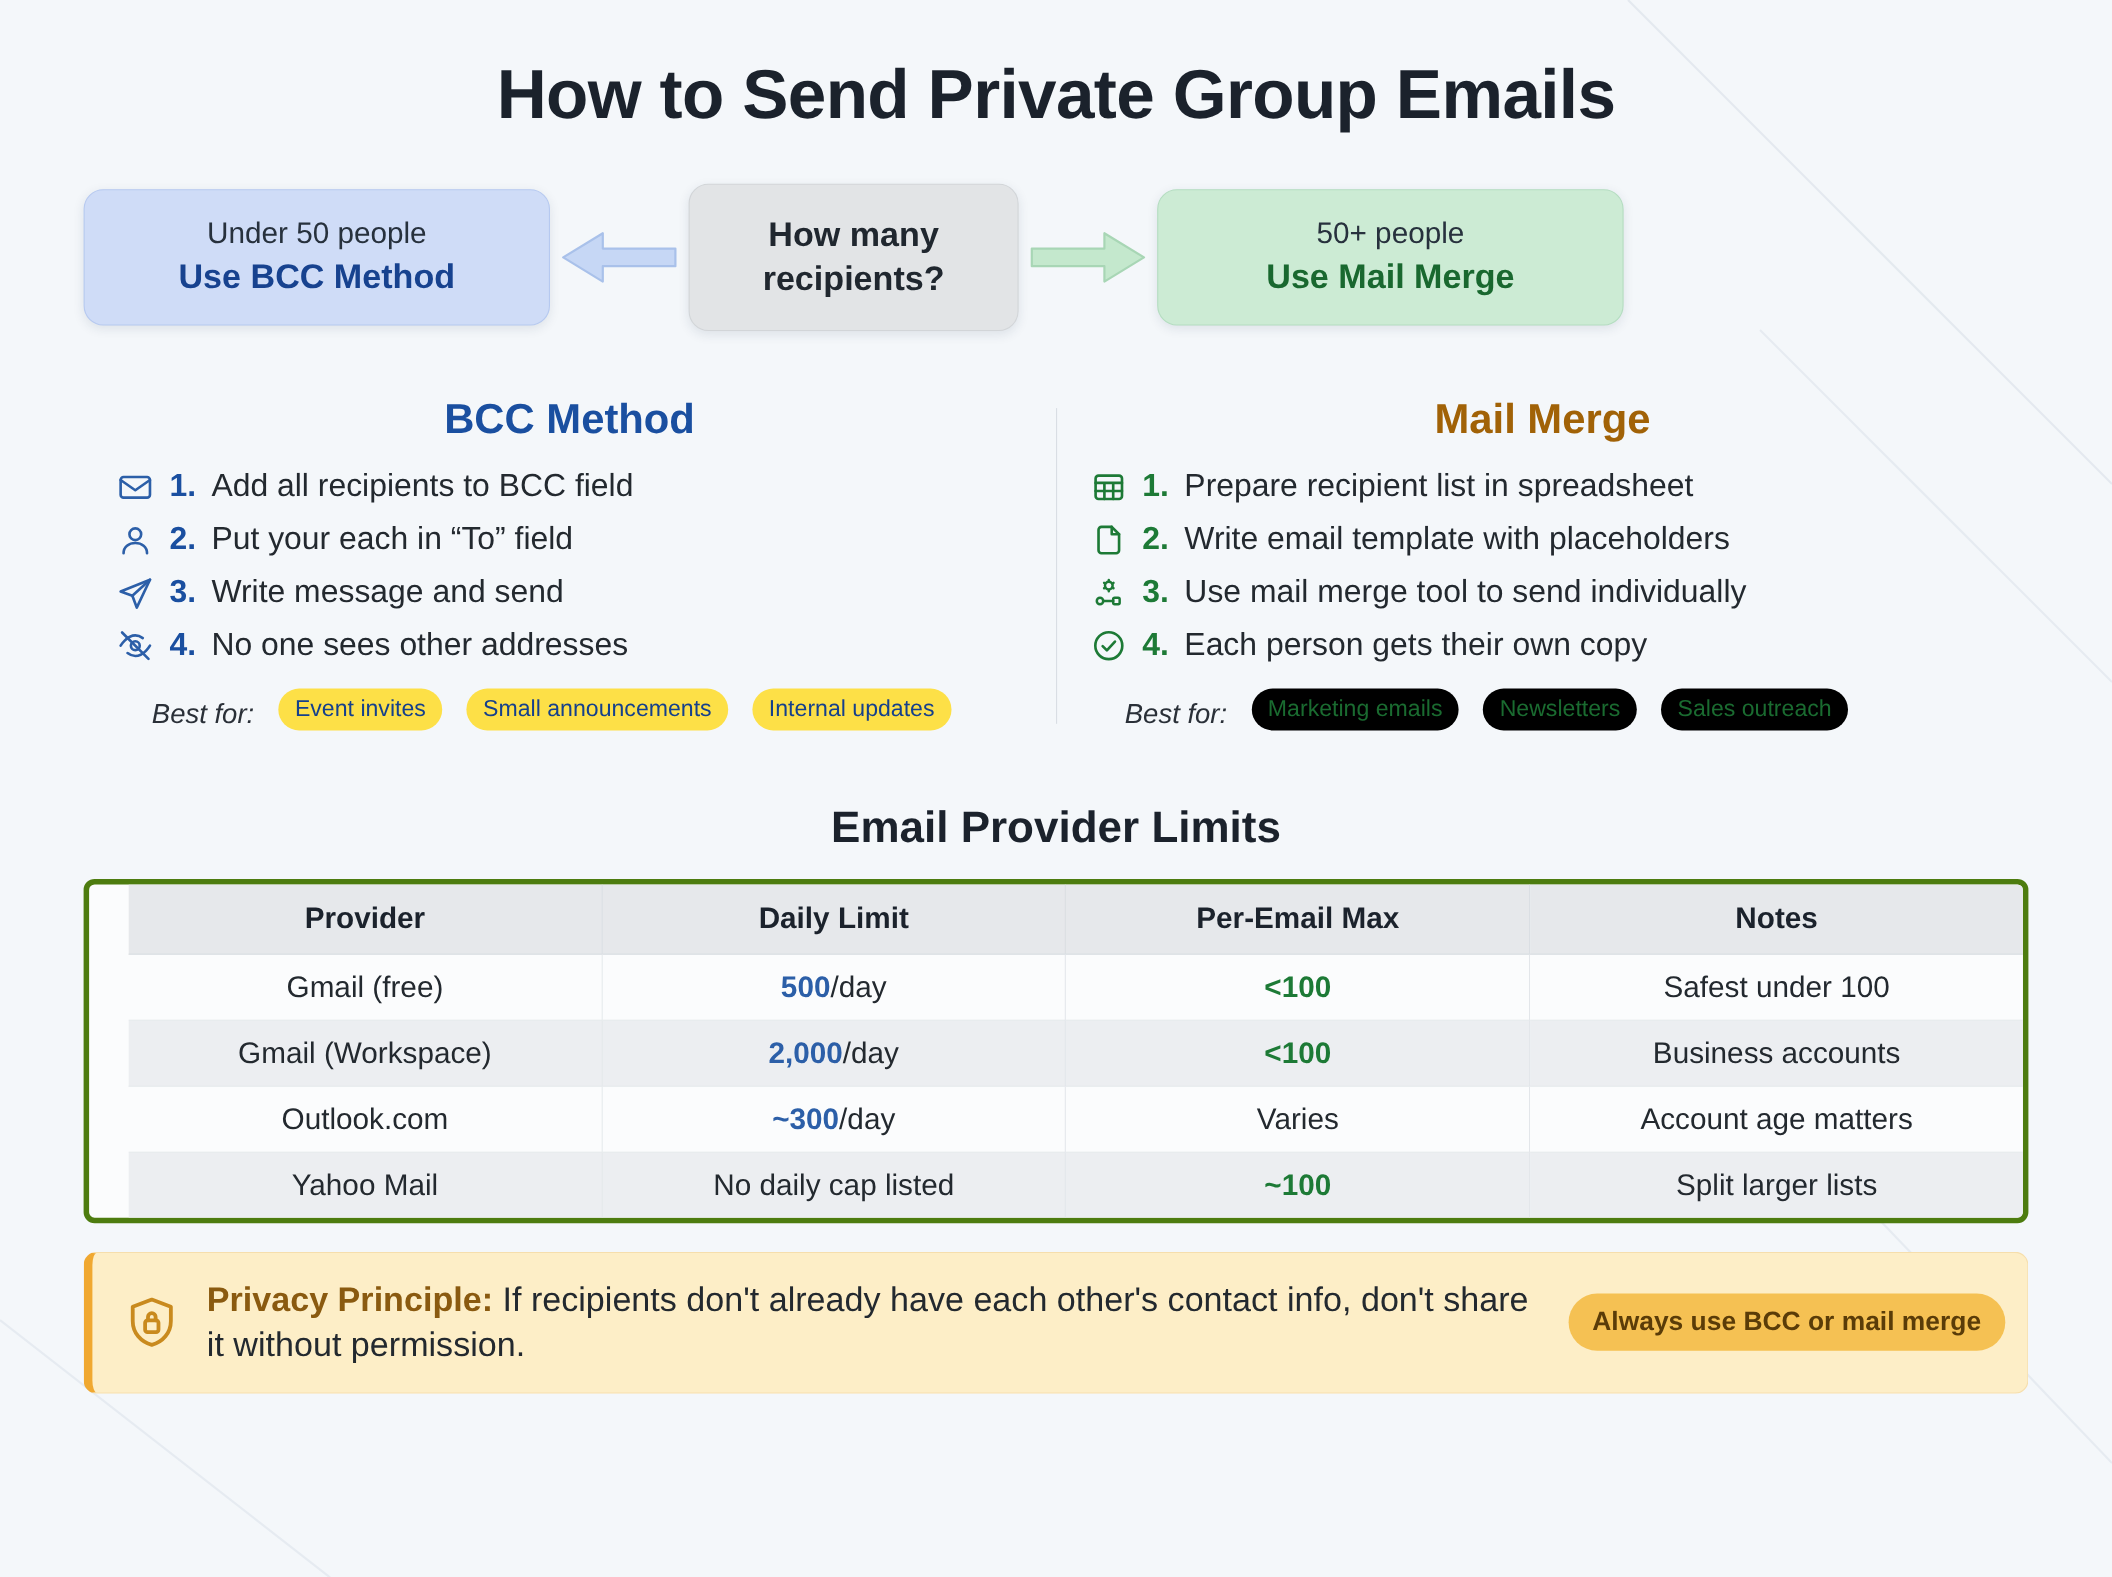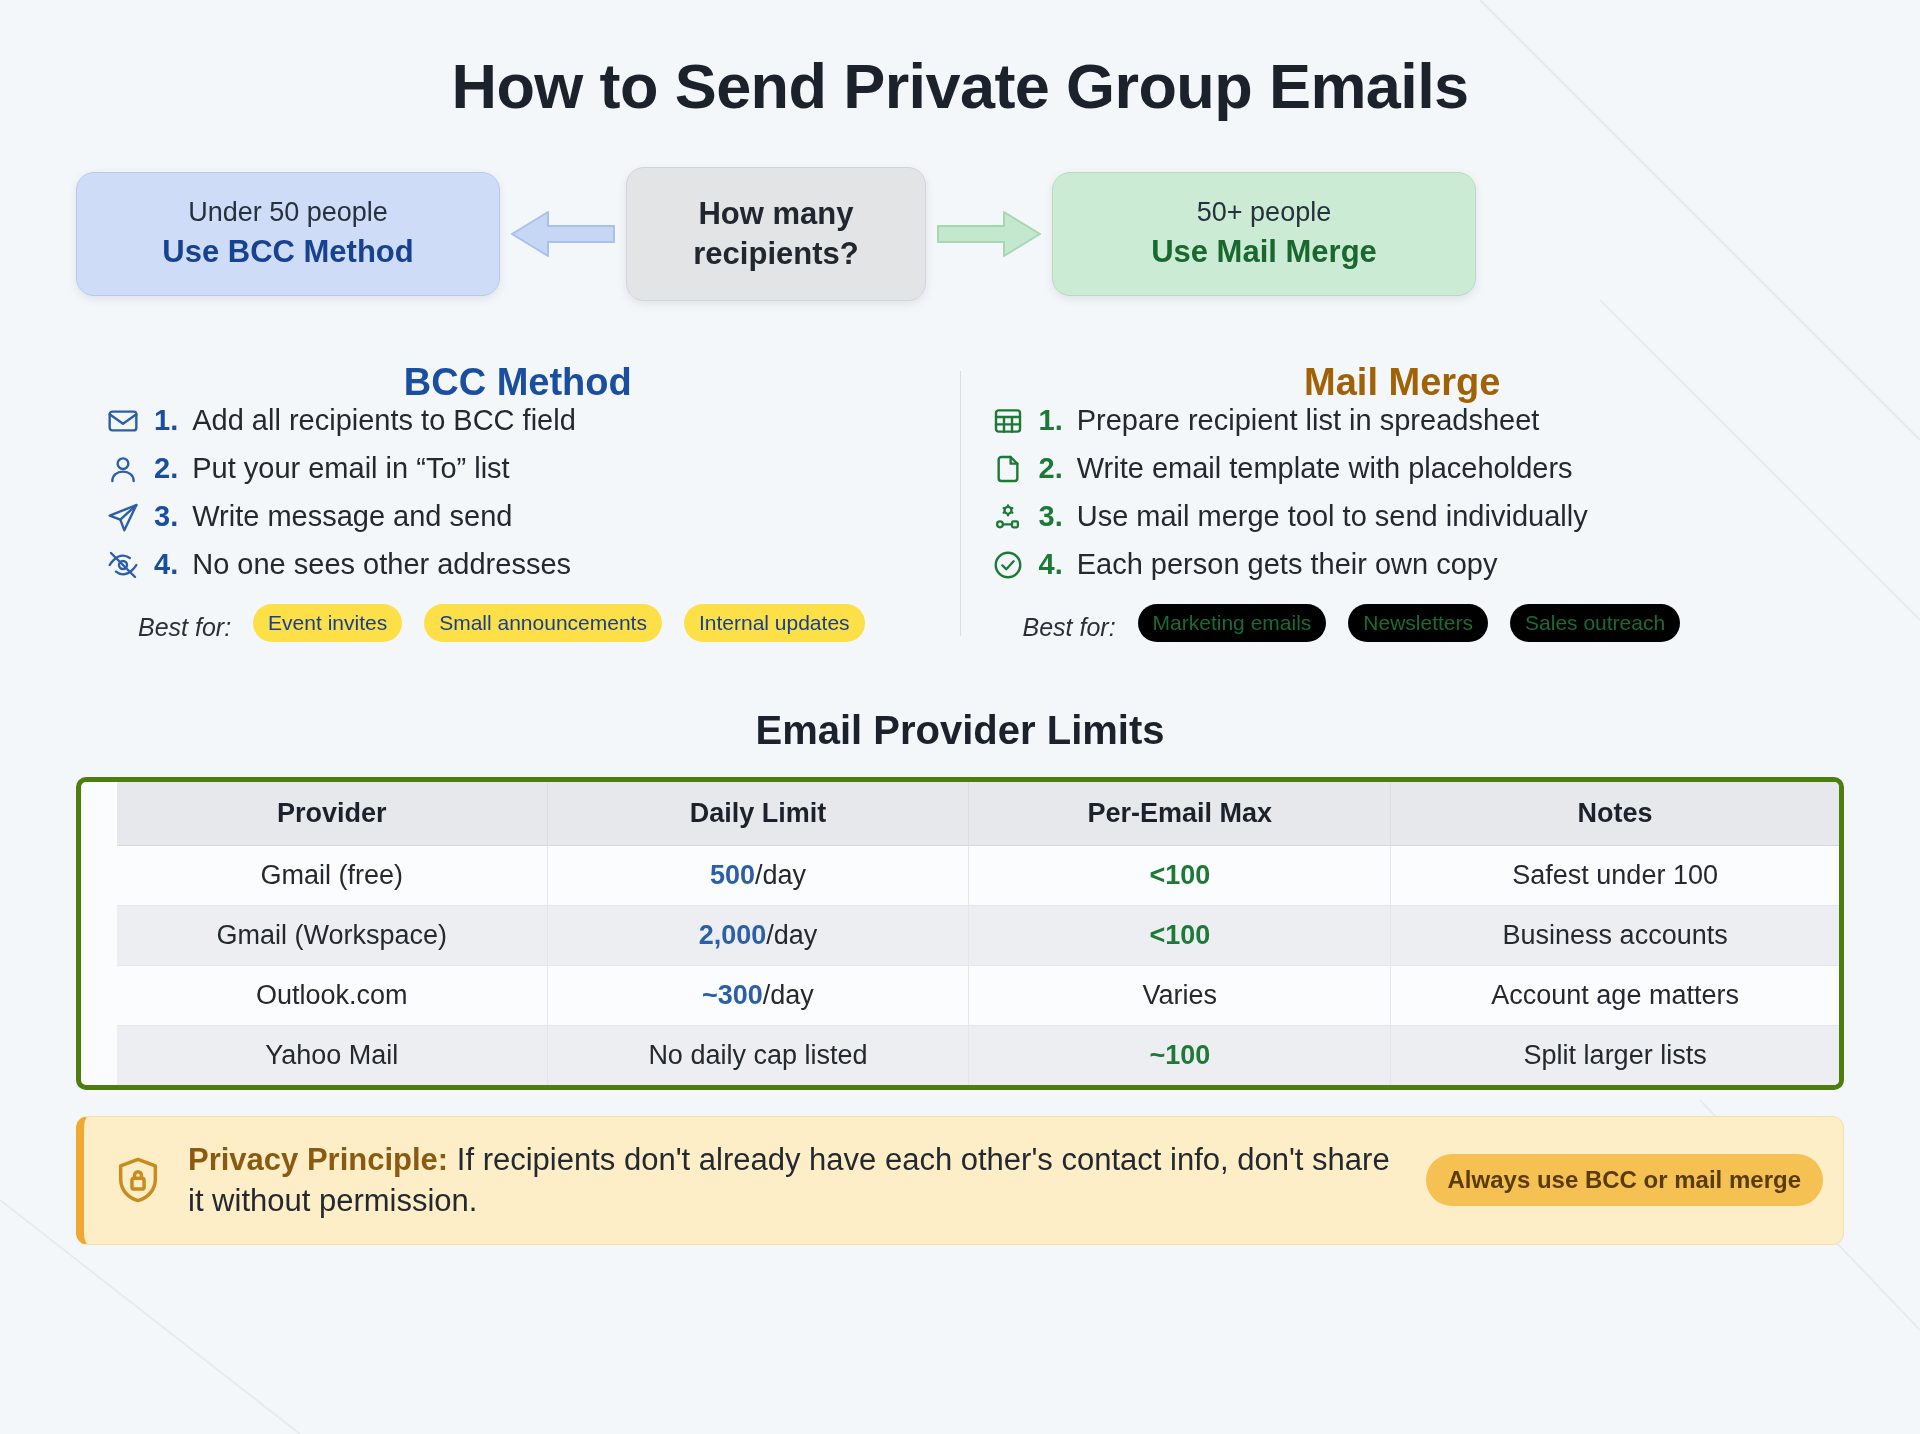--- a/index.html
+++ b/index.html
@@ -132,20 +132,21 @@
   }
   .method-col {
     flex: 1 1 0;
     padding: 0 30px;
     min-width: 0;
   }
   .method-title {
     text-align: center;
     font-size: 38px;
     font-weight: bold;
+    margin-bottom: 22px;
   }
   .method-title.blue { color: #1a4fa0; }
   .method-title.green { color: #a16207; text-align: center; }
 
   .steps { list-style: none; }
   .step {
     display: flex;
     align-items: center;
     gap: 14px;
     margin-bottom: 14px;
@@ -354,21 +355,21 @@
         </li>
 
         <li class="step">
           <span class="step-ico">
             <svg width="32" height="32" viewBox="0 0 24 24" fill="none" stroke="#2c5fa8" stroke-width="1.8" stroke-linecap="round" stroke-linejoin="round">
               <circle cx="12" cy="8" r="4"></circle>
                 <path d="M4 21c0-4.4 3.6-7 8-7s8 2.6 8 7"></path>
             </svg>
           </span>
           <span class="step-num blue">2.</span>
-          <span class="step-txt">Put your email in “To” list</span>
+          <span class="step-txt">Put your each in “To” field</span>
         </li>
 
         <li class="step">
           <span class="step-ico">
             <svg width="32" height="32" viewBox="0 0 24 24" fill="none" stroke="#2c5fa8" stroke-width="1.8" stroke-linecap="round" stroke-linejoin="round">
               <path d="M22 3L2 11l8 3 3 8z"></path>
                 <path d="M22 3L10 14"></path>
             </svg>
           </span>
           <span class="step-num blue">3.</span>

